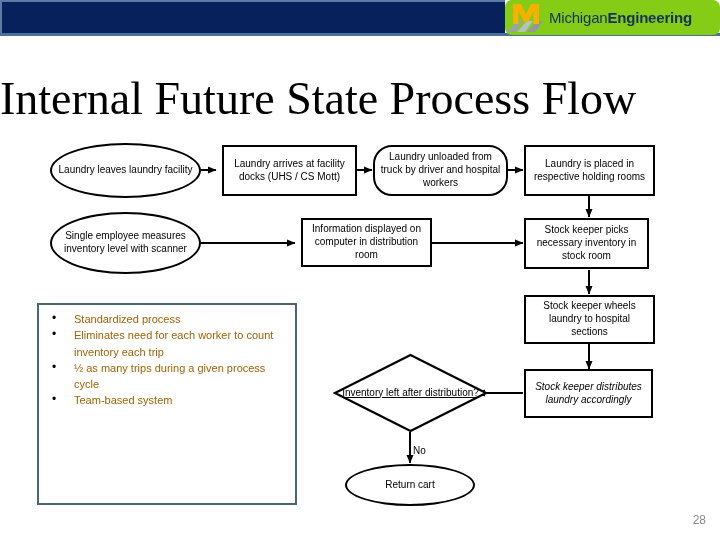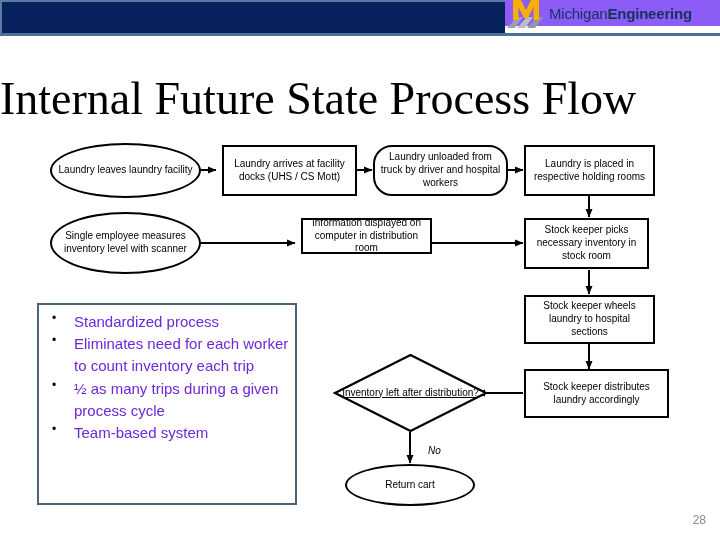--- a/index.html
+++ b/index.html
@@ -33,24 +33,25 @@
   }
   #header-underline {
     position: absolute;
     left: 0; top: 33px;
     width: 720px; height: 3px;
     background: #4a6f99;
   }
   #header-logo {
     position: absolute;
     left: 505px; top: 0;
-    width: 215px; height: 26px;
-    background: #8b5cf6;
+    width: 215px; height: 35px;
+    background: #84cc16;
     display: flex;
     align-items: center;
+    border-radius: 7px;
   }
   #logo-mark {
     position: relative;
     width: 42px; height: 33px;
     flex: 0 0 42px;
   }
   #logo-mark svg { display:block; }
   #logo-words {
     font-family: "Liberation Sans", sans-serif;
     font-size: 15px;
@@ -141,23 +142,23 @@
   }
   #bullet-list {
     margin: 0;
     padding: 0;
     list-style: none;
   }
   #bullet-list li {
     position: relative;
     padding-left: 31px;
     font-family: "Liberation Sans", sans-serif;
-    font-size: 15px;
+    font-size: 11px;
     line-height: 1.48;
-    color: #6d28d9;
+    color: #a16207;
   }
   #bullet-list li::before {
     content: "\2022";
     position: absolute;
     left: 9px;
     top: -1px;
     font-size: 12px;
     color: #000000;
   }
 
@@ -210,21 +211,21 @@
   <line x1="432" y1="243" x2="523" y2="243" stroke="#000" stroke-width="2" marker-end="url(#ah)"></line>
 
   <line x1="589" y1="270" x2="589" y2="294" stroke="#000" stroke-width="2" marker-end="url(#ah)"></line>
 
   <line x1="589" y1="344" x2="589" y2="369" stroke="#000" stroke-width="2" marker-end="url(#ah)"></line>
 
   <line x1="523" y1="393" x2="477" y2="393" stroke="#000" stroke-width="2" marker-end="url(#ah)"></line>
 
   <line x1="410" y1="432" x2="410" y2="463" stroke="#000" stroke-width="2" marker-end="url(#ah)"></line>
 </svg>
-<div class="edge-label" style="left:428px; top:445px;font-style:italic;">No</div>
+<div class="edge-label" style="left:413px; top:445px;">No</div>
 
 <div class="node oval" style="left:50px; top:143px; width:151px; height:55px;">
   <span>Laundry leaves laundry facility</span>
 </div>
 
 <div class="node box" style="left:222px; top:145px; width:135px; height:51px;">
   <span>Laundry arrives at facility docks (UHS / CS Mott)</span>
 </div>
 
 <div class="node box" style="left:373px; top:145px; width:135px; height:51px;border-radius:19px;">
@@ -232,33 +233,33 @@
 </div>
 
 <div class="node box" style="left:524px; top:145px; width:131px; height:51px;">
   <span>Laundry is placed in respective holding rooms</span>
 </div>
 
 <div class="node oval" style="left:50px; top:212px; width:151px; height:62px;">
   <span>Single employee measures inventory level with scanner</span>
 </div>
 
-<div class="node box" style="left:301px; top:218px; width:131px; height:36px;">
+<div class="node box" style="left:301px; top:218px; width:131px; height:49px;">
   <span>Information displayed on computer in distribution room</span>
 </div>
 
 <div class="node box" style="left:524px; top:218px; width:125px; height:51px;align-items:center;">
   <span>Stock keeper picks necessary inventory in stock room</span>
 </div>
 
 <div class="node box" style="left:524px; top:295px; width:131px; height:49px;">
   <span>Stock keeper wheels laundry to hospital sections</span>
 </div>
 
-<div class="node box" style="left:524px; top:369px; width:145px; height:49px;">
+<div class="node box" style="left:524px; top:369px; width:129px; height:49px;font-style:italic;">
   <span>Stock keeper distributes laundry accordingly</span>
 </div>
 
 <div class="diamond-wrap" style="left:333px; top:353px; width:155px; height:80px;">
   <svg width="155" height="80" viewBox="0 0 155 80">
     <polygon points="77.5,2 153,40 77.5,78 2,40" fill="#ffffff" stroke="#000000" stroke-width="2.2"></polygon>
   </svg>
   <div class="diamond-label">Inventory left after distribution?</div>
 </div>
 

